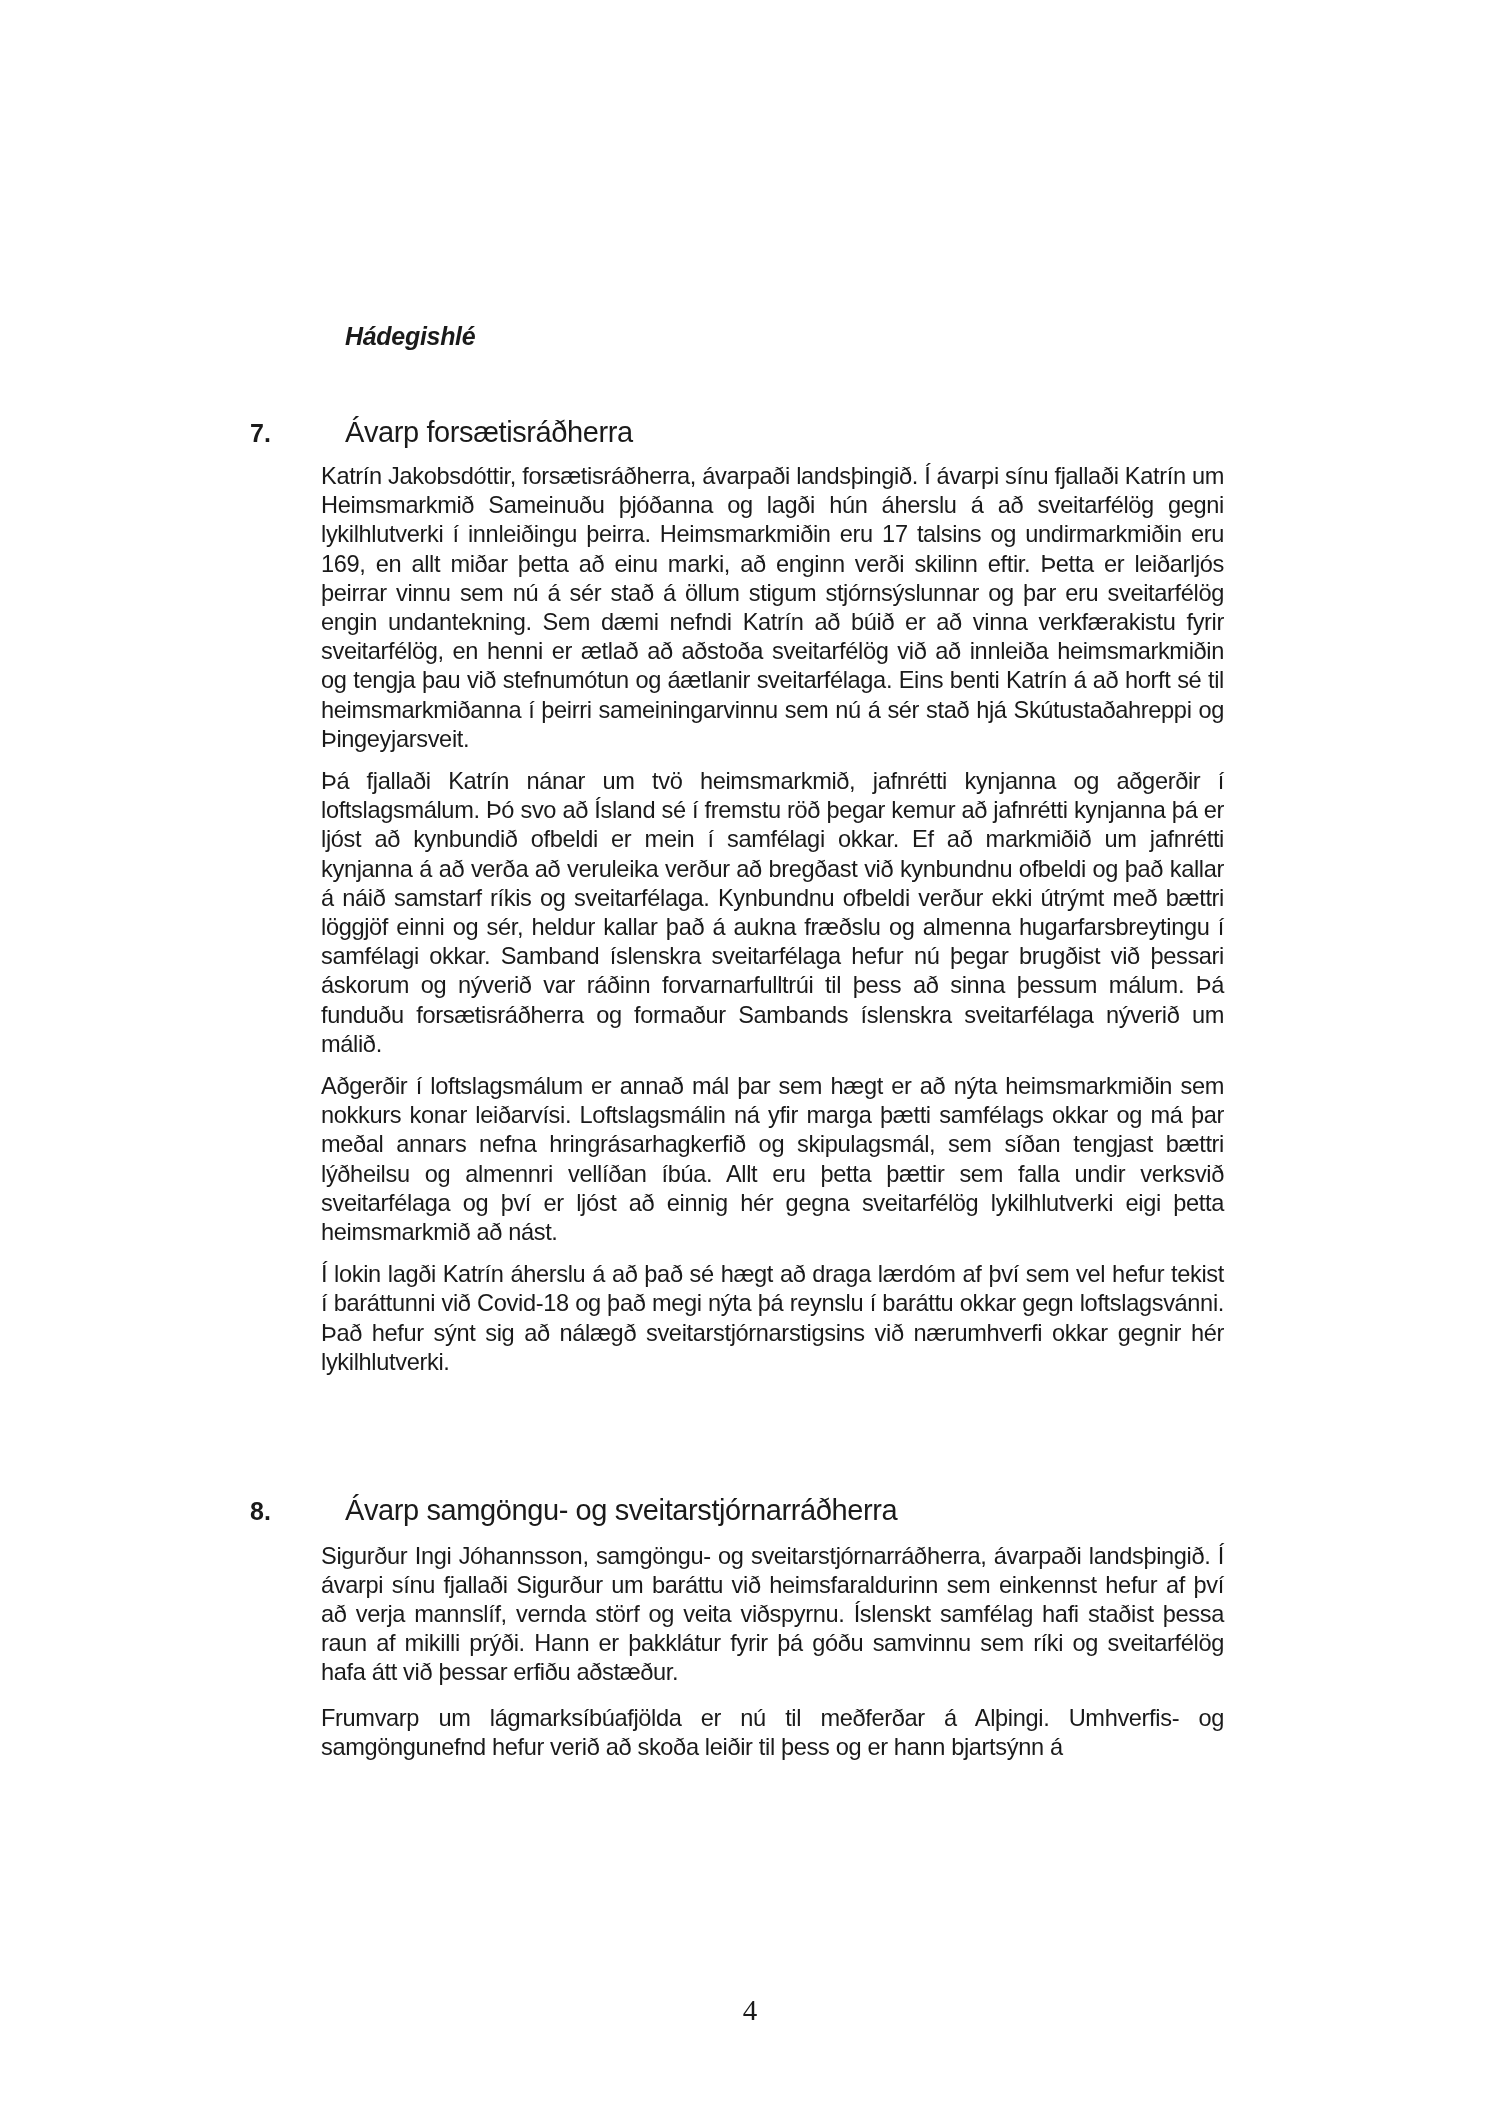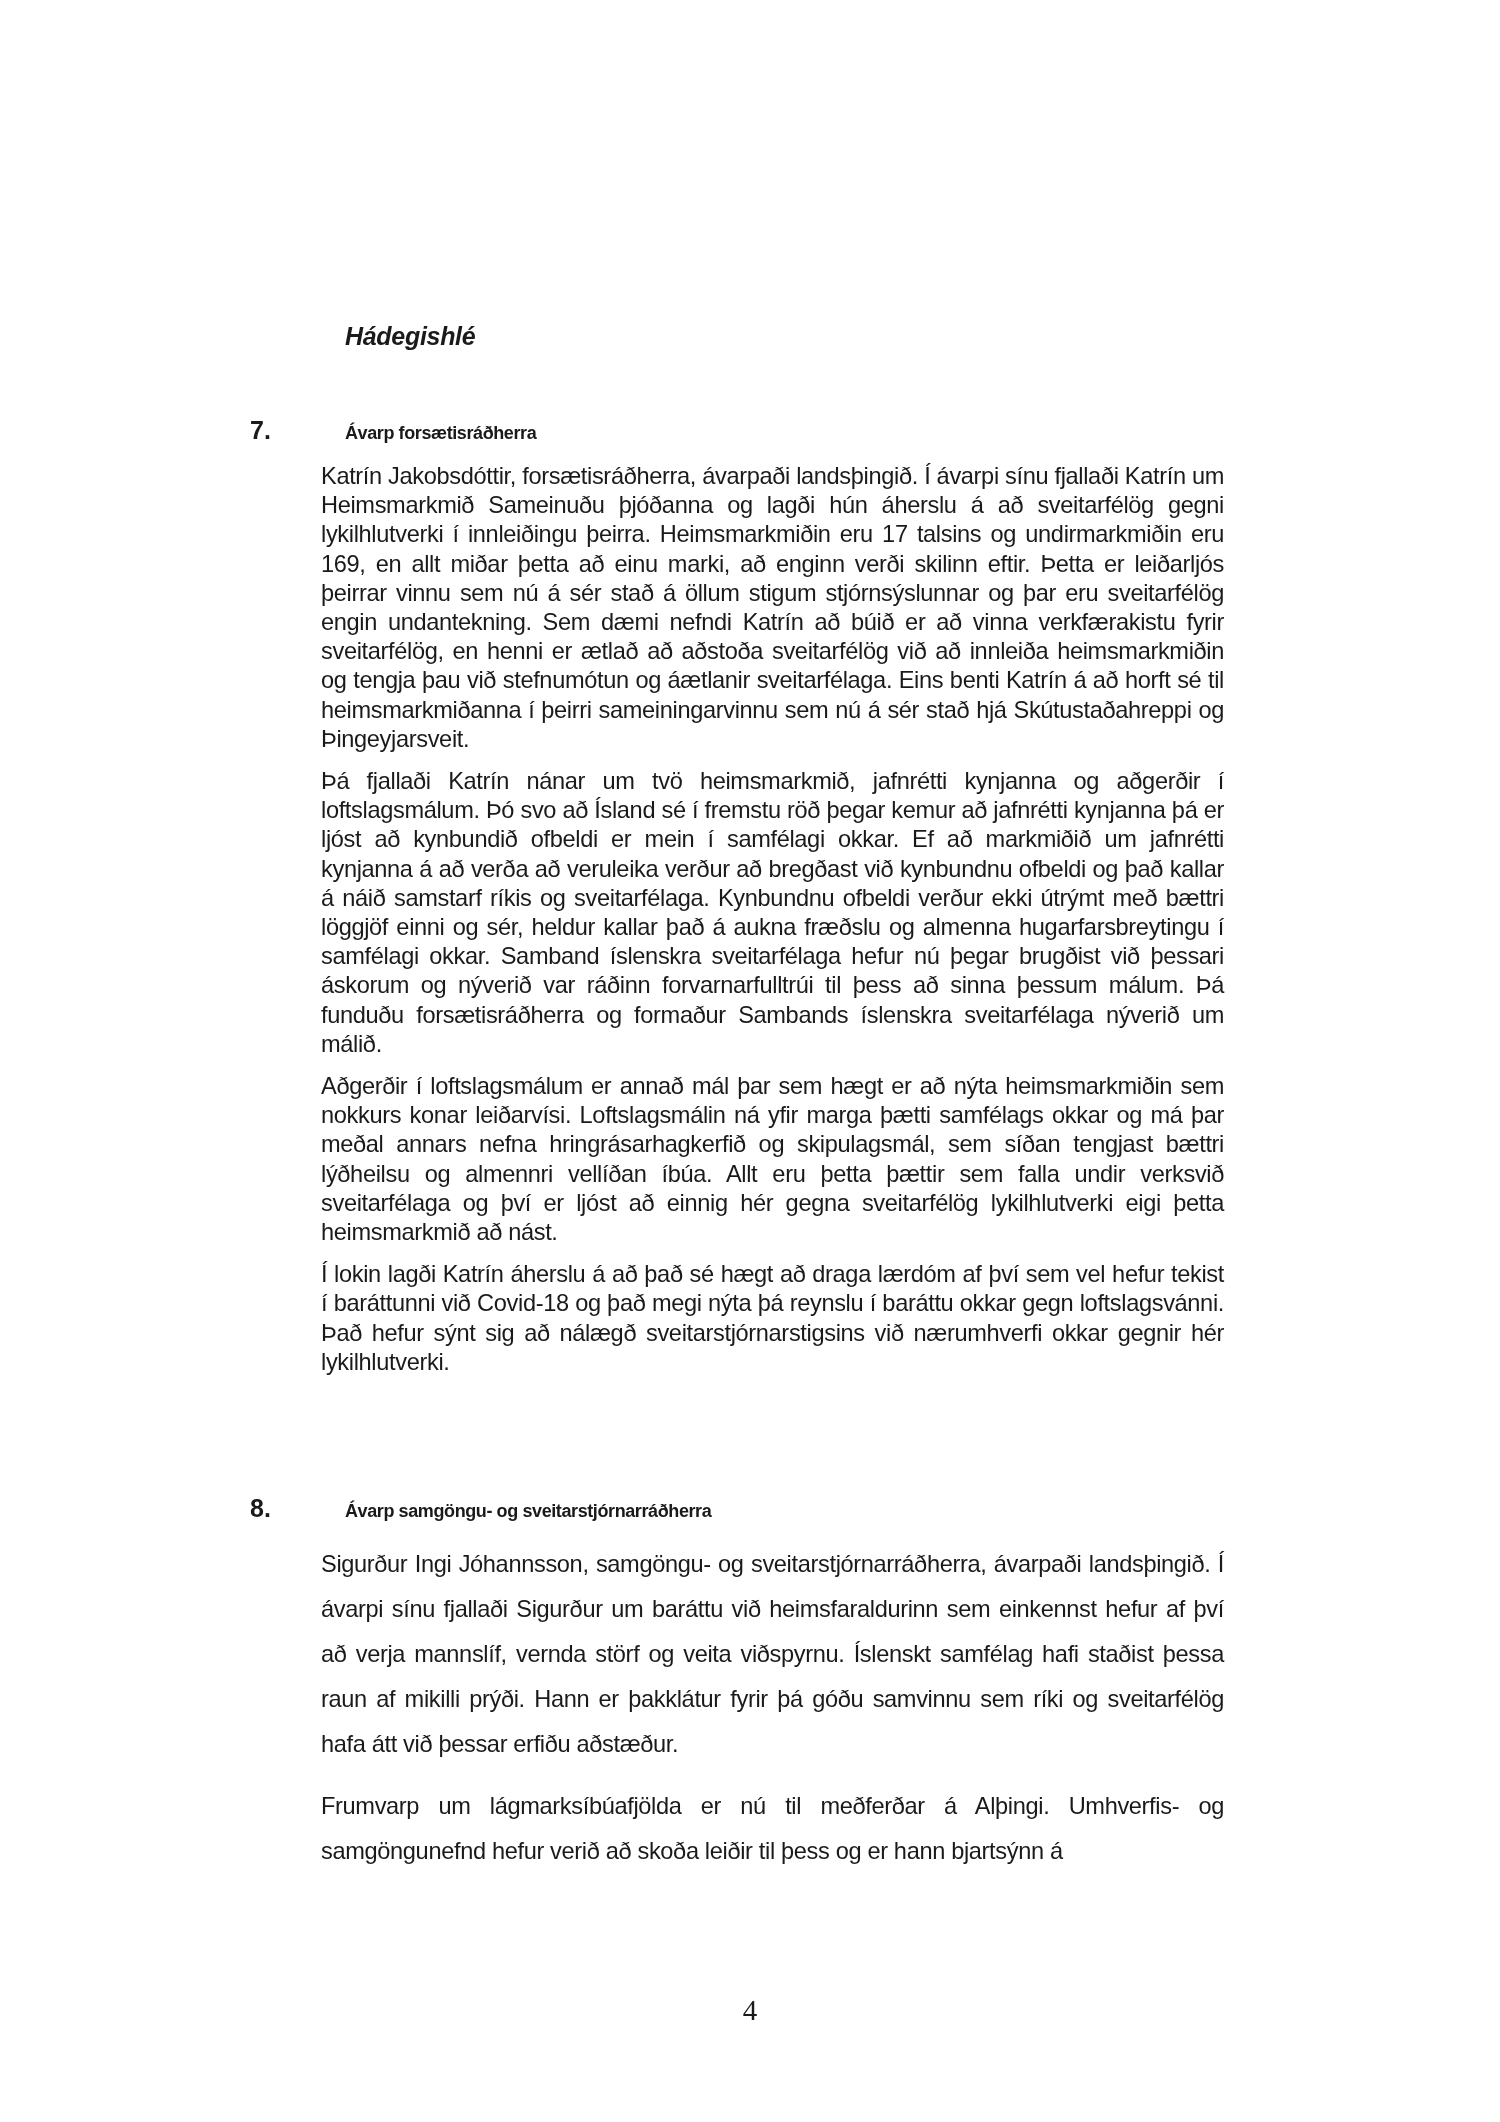--- a/index.html
+++ b/index.html
@@ -40,41 +40,41 @@
     display: flex;
     align-items: baseline;
     height: 36px;
   }
   .section-num {
     width: 95px;
     font-size: 25px;
     font-weight: bold;
   }
   .section-title {
-    font-size: 18px;
-    font-weight: bold;
+    font-size: 29px;
+    font-weight: normal;
     letter-spacing: -0.4px;
   }
   .body {
     margin-left: 71px;
     width: 903px;
   }
   .para {
     font-size: 23.6px;
     line-height: 29.2px;
     text-align: justify;
     margin: 0 0 13px 0;
     letter-spacing: -0.35px;
   }
   #s7 { top: 400px; }
   #s7 .body { margin-top: 10px; }
   #s8 { top: 1478px; }
   #s8 .body { margin-top: 12px; }
   #s8 .para {
-    line-height: 45px;
+    line-height: 29px;
     margin-bottom: 17px;
   }
   .page-number {
     position: absolute;
     top: 1978px;
     left: 0;
     width: 1500px;
     text-align: center;
     font-family: "Liberation Serif", "DejaVu Serif", serif;
     font-size: 29px;

